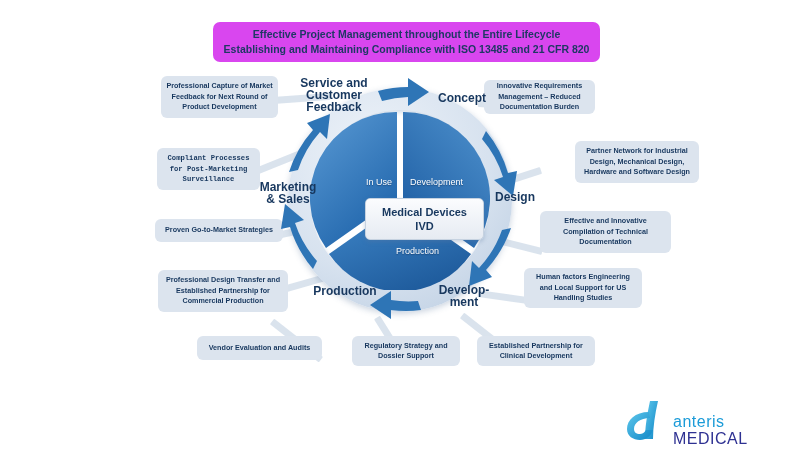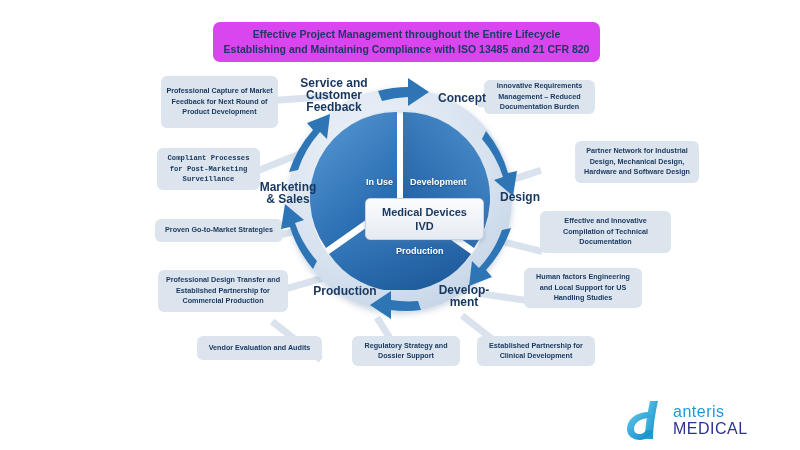--- a/index.html
+++ b/index.html
@@ -46,21 +46,21 @@
   .ring-inner-shadow{
     position:absolute;left:22px;top:22px;width:180px;height:180px;border-radius:50%;
     background:#ffffff;
     box-shadow:inset 0 2px 5px rgba(110,140,180,.35);
   }
 
   .seg{position:absolute;left:22px;top:22px;width:180px;height:180px;}
   .seg svg{position:absolute;left:0;top:0;}
 
   .seg-label{
-    position:absolute;color:#ffffff;font-size:9px;font-weight:bold;
+    position:absolute;color:#ffffff;font-size:9px;font-weight:normal;
     text-shadow:0 1px 1px rgba(20,50,90,.55);white-space:nowrap;
   }
   .lbl-inuse{left:56px;top:67px;}
   .lbl-dev{left:100px;top:67px;}
   .lbl-prod{left:86px;top:136px;}
 
   .core{
     position:absolute;left:55px;top:88px;width:117px;height:40px;
     background:linear-gradient(#fbfcfe,#e6ebf2);
     border:1px solid #c6d2e0;border-radius:5px;
@@ -75,21 +75,21 @@
     position:absolute;color:#17375E;font-weight:bold;font-size:12px;
     line-height:12px;text-align:center;white-space:pre-line;
   }
 
   
   .arrows{position:absolute;left:258px;top:58px;width:284px;height:284px;pointer-events:none;}
 
   
   .logo{position:absolute;left:625px;top:398px;width:160px;height:44px;}
   .logo .mark{position:absolute;left:0;top:0;}
-  .logo .wordmark{position:absolute;left:48px;top:5px;color:#1B9BD8;font-size:16px;letter-spacing:.5px;line-height:17px;}
+  .logo .wordmark{position:absolute;left:48px;top:15px;color:#1B9BD8;font-size:16px;letter-spacing:.5px;line-height:17px;}
   .logo .wordmark .w2{color:#2E3192;letter-spacing:.5px;}
 </style>
 </head>
 <body>
 
 <div id="stage">
 
   <div class="title-box">
     <div>Effective Project Management throughout the Entire Lifecycle</div>
     <div>Establishing and Maintaining Compliance with ISO 13485 and 21 CFR 820</div>
@@ -100,21 +100,21 @@
   <div class="conn" style="left:272px;top:233px;width:46px;transform:rotate(-12deg);"></div>
   <div class="conn" style="left:280px;top:287px;width:50px;transform:rotate(-16deg);"></div>
   <div class="conn" style="left:272px;top:318px;width:62px;transform:rotate(38deg);"></div>
   <div class="conn" style="left:377px;top:314px;width:48px;transform:rotate(58deg);"></div>
   <div class="conn" style="left:462px;top:312px;width:50px;transform:rotate(38deg);"></div>
   <div class="conn" style="left:478px;top:290px;width:52px;transform:rotate(8deg);"></div>
   <div class="conn" style="left:486px;top:234px;width:58px;transform:rotate(14deg);"></div>
   <div class="conn" style="left:482px;top:186px;width:62px;transform:rotate(-18deg);"></div>
   <div class="conn" style="left:478px;top:100px;width:44px;transform:rotate(4deg);"></div>
 
-  <div class="callout" style="left:161px;top:76px;width:117px;height:52px;">
+  <div class="callout" style="left:161px;top:76px;width:117px;height:42px;">
     <span>Professional Capture of Market Feedback for Next Round of Product Development</span>
   </div>
 
   <div class="callout" style="left:157px;top:148px;width:103px;height:42px;font-family:Liberation Mono, monospace;">
     <span>Compliant Processes for Post-Marketing Surveillance</span>
   </div>
 
   <div class="callout" style="left:155px;top:219px;width:128px;height:23px;">
     <span>Proven Go-to-Market Strategies</span>
   </div>
@@ -206,21 +206,21 @@
 
         <path d="M31,114 A 118,118 0 0 1 55,72 L49,65 L72,56 L69,81 L62,74 A 108,108 0 0 0 40,112 Z"></path>
       </g>
     </svg>
   </div>
 
   <div class="ring-label" style="left:297px;top:77px;width:74px;">Service and
 Customer
 Feedback</div>
   <div class="ring-label" style="left:432px;top:92px;width:60px;">Concept</div>
-  <div class="ring-label" style="left:490px;top:191px;width:50px;text-align:right;">Design</div>
+  <div class="ring-label" style="left:490px;top:191px;width:50px;">Design</div>
   <div class="ring-label" style="left:435px;top:284px;width:58px;">Develop-
 ment</div>
   <div class="ring-label" style="left:312px;top:285px;width:66px;">Production</div>
   <div class="ring-label" style="left:259px;top:181px;width:58px;">Marketing
 &amp; Sales</div>
 
   <div class="logo">
     <svg class="mark" width="46" height="44" viewBox="0 0 46 44">
       <defs>
         <linearGradient id="lg" x1="0" y1="0" x2="1" y2="1">

